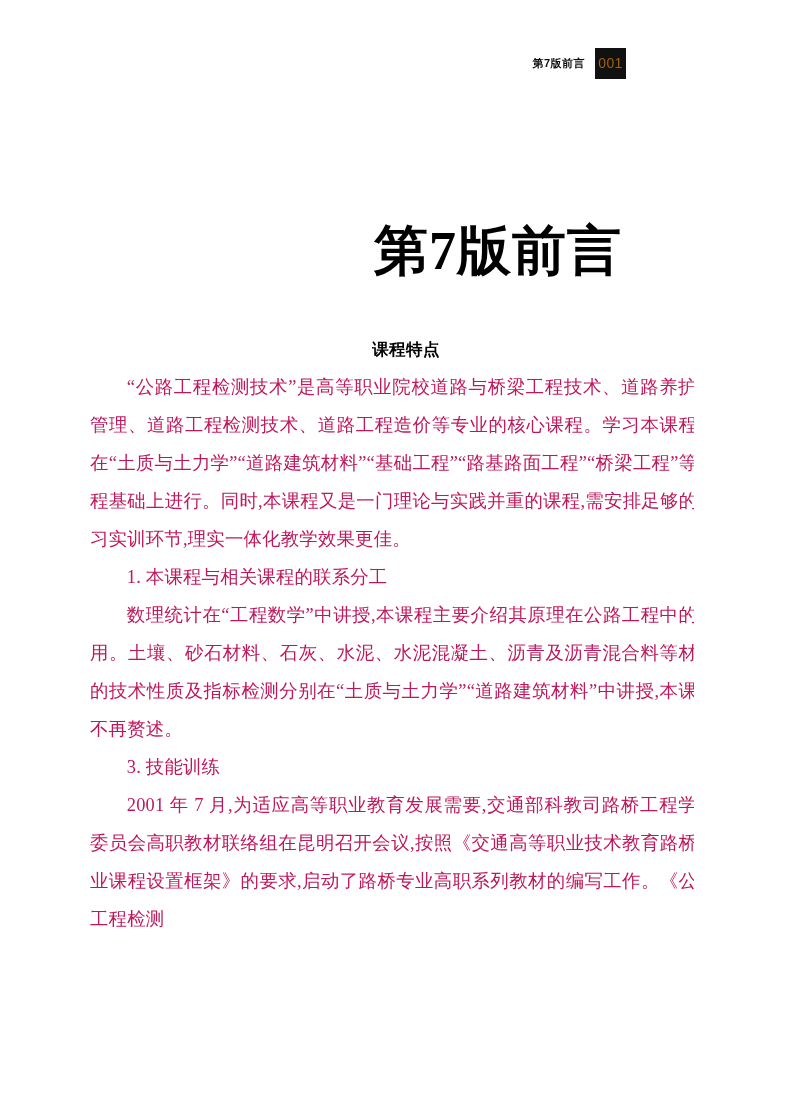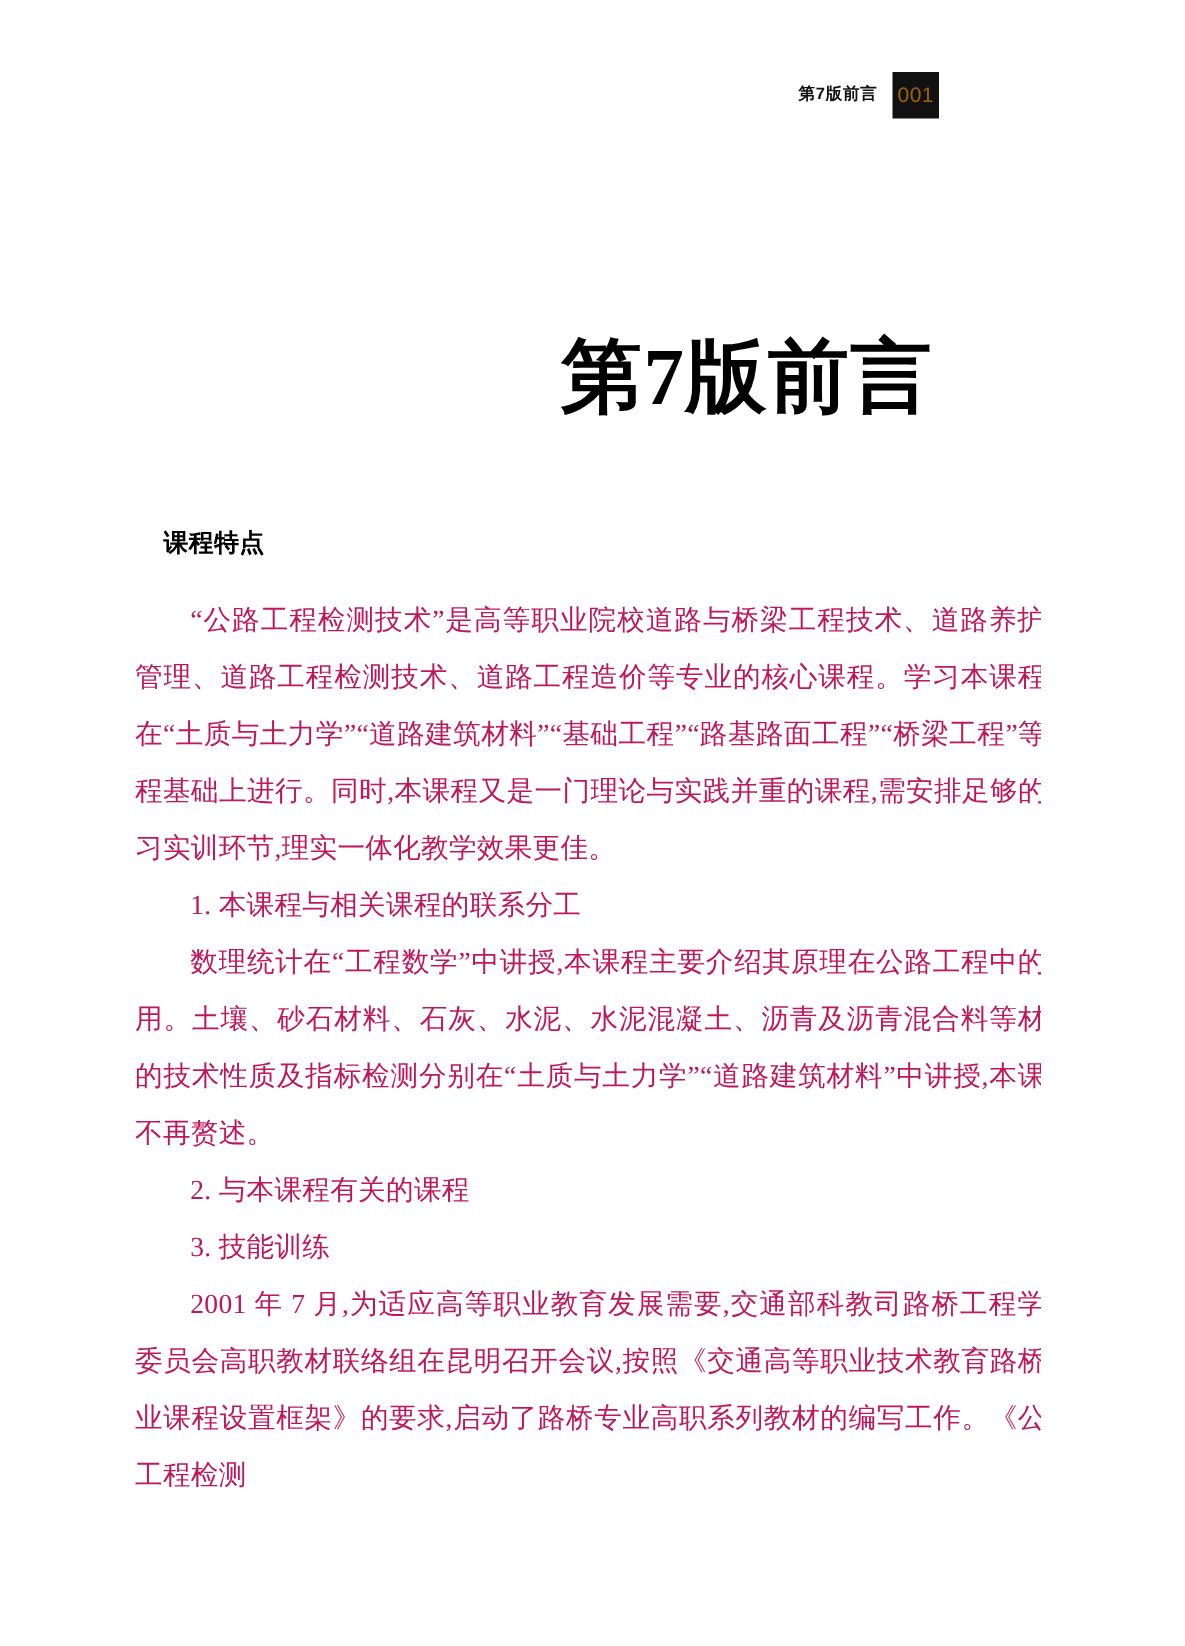--- a/index.html
+++ b/index.html
@@ -77,23 +77,24 @@
     top: 330px;
     width: 626px;
   }
 
   .section-heading {
     font-family: "Liberation Sans", "DejaVu Sans", sans-serif;
     font-size: 16.5px;
     font-weight: 700;
     color: #000000;
     line-height: 38px;
-    margin: 13px;
+    margin: 0;
     padding-left: 6px;
     letter-spacing: 0.4px;
+    text-align: center;
   }
 
   p.body-text {
     margin: 0;
     font-family: "Liberation Serif", "DejaVu Serif", serif;
     font-size: 18.4px;
     line-height: 38px;
     color: #be185d;
     text-align: justify;
     text-justify: inter-ideograph;
@@ -122,21 +123,20 @@
   <div class="body-column">
 
     <h2 class="section-heading">课程特点</h2>
 
     <p class="body-text">“公路工程检测技术”是高等职业院校道路与桥梁工程技术、道路养护与管理、道路工程检测技术、道路工程造价等专业的核心课程。学习本课程须在“土质与土力学”“道路建筑材料”“基础工程”“路基路面工程”“桥梁工程”等课程基础上进行。同时,本课程又是一门理论与实践并重的课程,需安排足够的实习实训环节,理实一体化教学效果更佳。</p>
 
     <p class="body-text list-item">1. 本课程与相关课程的联系分工</p>
 
     <p class="body-text">数理统计在“工程数学”中讲授,本课程主要介绍其原理在公路工程中的应用。土壤、砂石材料、石灰、水泥、水泥混凝土、沥青及沥青混合料等材料的技术性质及指标检测分别在“土质与土力学”“道路建筑材料”中讲授,本课程不再赘述。</p>
 
-    <p class="body-text list-item">2. 与本课程有关的课程</p>
 
 
     <p class="body-text list-item">3. 技能训练</p>
 
 
 
     <p class="body-text">2001 年 7 月,为适应高等职业教育发展需要,交通部科教司路桥工程学科委员会高职教材联络组在昆明召开会议,按照《交通高等职业技术教育路桥专业课程设置框架》的要求,启动了路桥专业高职系列教材的编写工作。《公路工程检测</p>
 
   </div>
 

